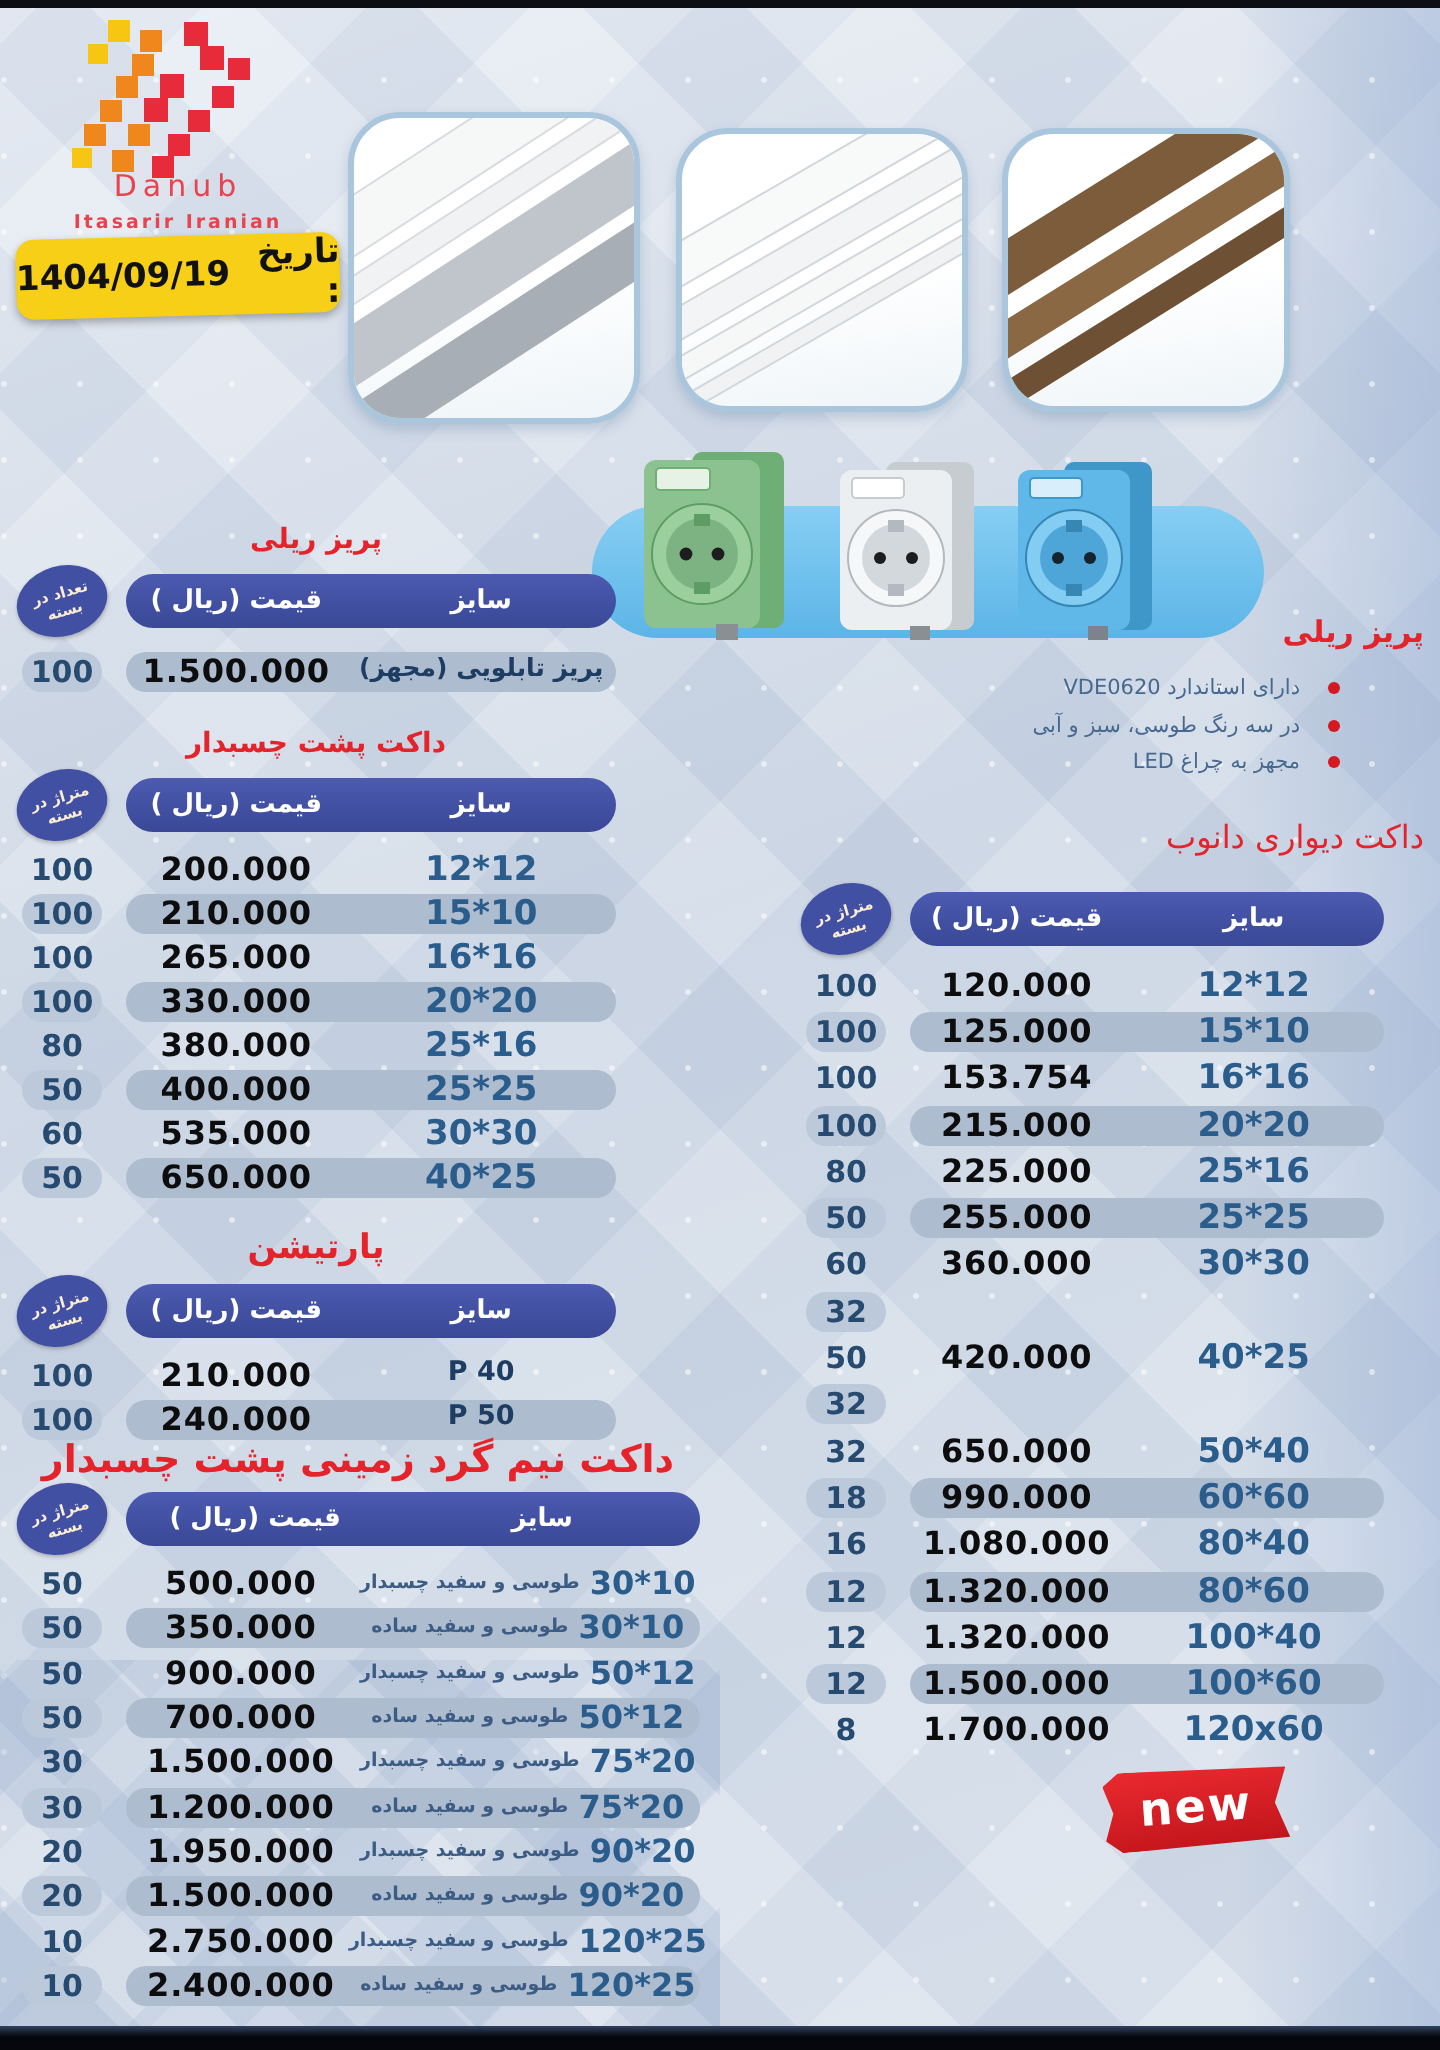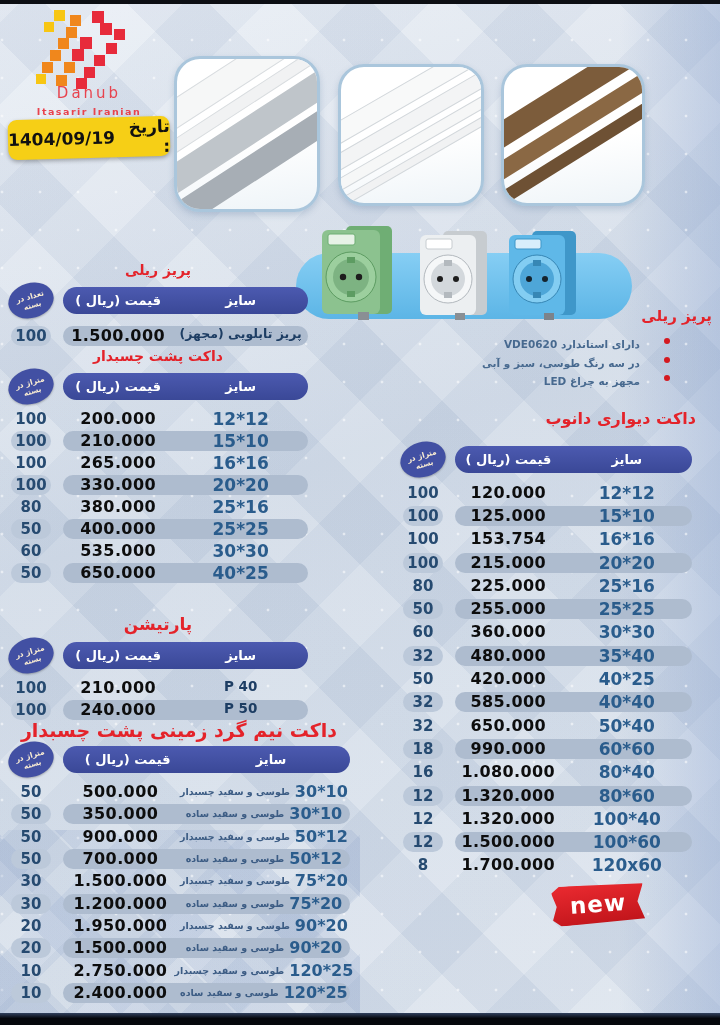--- a/index.html
+++ b/index.html
@@ -41,28 +41,28 @@
   
   .band{position:absolute;left:296px;top:253px;width:336px;height:66px;border-radius:34px;
     background:linear-gradient(180deg,#86cef4,#5cb5e6)}
   .socket{position:absolute}
   #sock-green{left:314px;top:220px}
   #sock-white{left:413px;top:226px}
   #sock-blue{left:502px;top:226px}
   
   .feat-heading{position:absolute;right:8px;top:307px;color:var(--red);font-weight:bold;font-size:15px;direction:rtl}
   .features{position:absolute;right:50px;top:338px;width:250px;direction:rtl}
-  .feat{display:flex;align-items:flex-start;gap:24px;margin-bottom:6.5px;
-    color:#47698f;font-size:10.5px;font-weight:bold}
+  .feat{display:flex;align-items:center;gap:14px;margin-bottom:6.5px;
+    color:#47698f;font-size:10.5px;font-weight:normal}
   .dot{width:6px;height:6px;border-radius:50%;background:#d41920;flex:0 0 auto}
-  .wall-title{position:absolute;right:24px;top:409px;color:var(--red);font-weight:bold;font-size:16px;direction:rtl}
+  .wall-title{position:absolute;right:8px;top:409px;color:var(--red);font-weight:normal;font-size:16px;direction:rtl}
   
   .tbl{position:absolute}
   #sec-rail{left:8px;top:262px;width:300px}
-  #sec-adhesive{left:8px;top:348px;width:300px}
+  #sec-adhesive{left:8px;top:364px;width:300px}
   #sec-partition{left:8px;top:614px;width:300px}
   #sec-halfround{left:8px;top:722px;width:342px}
   #sec-wall{left:400px;top:438px;width:292px}
   .tbl-title{color:var(--red);font-weight:bold;text-align:center;direction:rtl;font-size:14px;line-height:17px}
   #sec-partition .tbl-title{font-size:17px;line-height:20px}
   #sec-halfround .tbl-title{font-size:19px;line-height:16px}
   .thead{display:flex;align-items:center;margin-top:4px}
   .qty-badge{flex:0 0 46px;height:35px;border-radius:50%;background:var(--indigo);
     transform:rotate(-16deg);display:flex;flex-direction:column;align-items:center;justify-content:center;
     color:#fbeed3;font-size:7.5px;font-weight:bold;line-height:1.2;direction:rtl;
@@ -620,44 +620,36 @@
           <div class="pill">
             <span class="price">360.000</span>
             <span class="size"><b class="num">30*30</b></span>
           </div>
         </div>
 
         <div class="row">
           <span class="qty">
             <b>32</b>
           </span>
-          <div class="pill">
-            <span class="price">480.000</span>
-            <span class="size"><b class="num">35*40</b></span>
-          </div>
         </div>
 
         <div class="row">
           <span class="qty">
             <b>50</b>
           </span>
           <div class="pill">
             <span class="price">420.000</span>
             <span class="size"><b class="num">40*25</b></span>
           </div>
         </div>
 
         <div class="row">
           <span class="qty">
             <b>32</b>
           </span>
-          <div class="pill">
-            <span class="price">585.000</span>
-            <span class="size"><b class="num">40*40</b></span>
-          </div>
         </div>
 
         <div class="row">
           <span class="qty">
             <b>32</b>
           </span>
           <div class="pill">
             <span class="price">650.000</span>
             <span class="size"><b class="num">50*40</b></span>
           </div>

